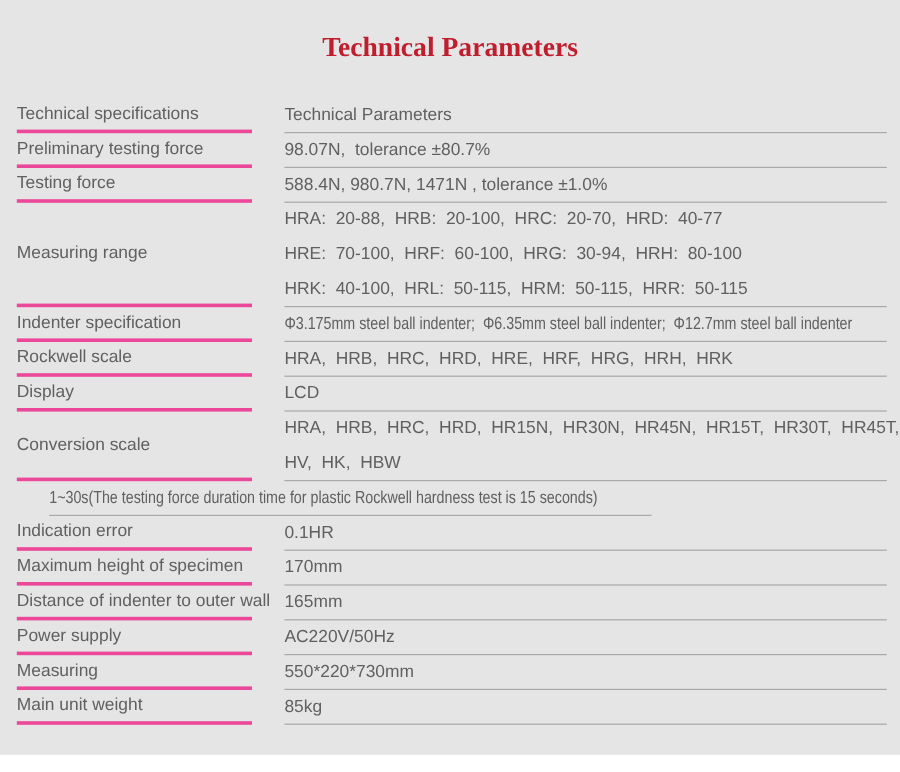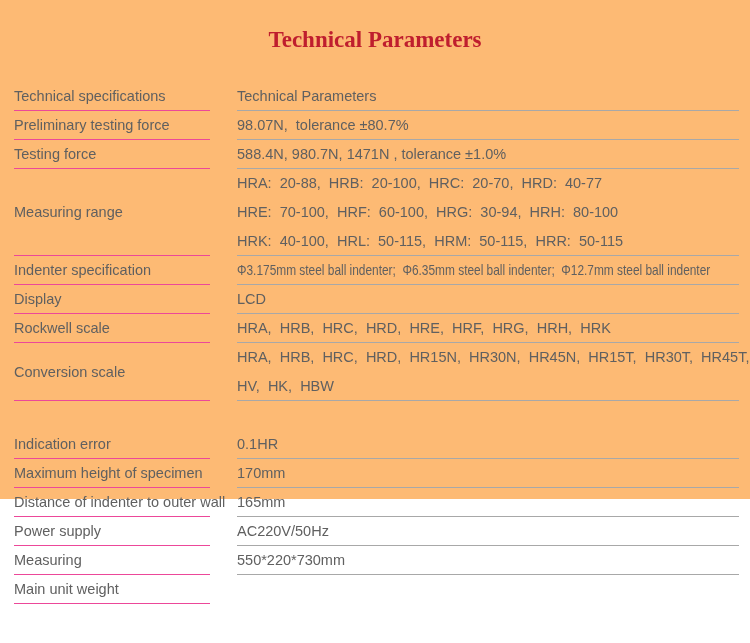--- a/index.html
+++ b/index.html
@@ -6,23 +6,23 @@
     margin: 0;
     padding: 0;
     background: #ffffff;
     width: 750px;
     height: 643px;
     overflow: hidden;
     font-family: "Liberation Sans", sans-serif;
   }
   .page {
     width: 750px;
-    height: 499px;
+    height: 629px;
     position: relative;
-    background: #fdba74;
+    background: #e5e5e5;
   }
   .page-title {
     padding-top: 26px;
     text-align: center;
     font-family: "Liberation Serif", serif;
     font-weight: bold;
     font-size: 23px;
     line-height: 27px;
     color: #bf1e2e;
     letter-spacing: 0px;
@@ -37,21 +37,21 @@
     align-items: stretch;
   }
   .cell {
     display: flex;
     align-items: center;
     color: #606060;
     font-size: 14.5px;
   }
   .label {
     width: 196px;
-    border-bottom: 1px solid #ec4899;
+    border-bottom: 3px solid #ec4899;
     white-space: pre;
     overflow: visible;
   }
   .colgap {
     width: 27px;
   }
   .value {
     width: 502px;
     border-bottom: 1px solid #a8a8a8;
     flex-direction: column;
@@ -112,46 +112,49 @@
 
   <div class="row">
     <div class="cell label">Indenter specification</div>
     <div class="colgap"></div>
     <div class="cell value">
           <div class="vline condensed">Φ3.175mm steel ball indenter;  Φ6.35mm steel ball indenter;  Φ12.7mm steel ball indenter</div>
         </div>
   </div>
 
   <div class="row">
+    <div class="cell label">Rockwell scale</div>
+    <div class="colgap"></div>
+    <div class="cell value">
+          <div class="vline">HRA,  HRB,  HRC,  HRD,  HRE,  HRF,  HRG,  HRH,  HRK</div>
+        </div>
+  </div>
+
+  <div class="row">
     <div class="cell label">Display</div>
     <div class="colgap"></div>
     <div class="cell value">
           <div class="vline">LCD</div>
-        </div>
-  </div>
-
-  <div class="row">
-    <div class="cell label">Rockwell scale</div>
-    <div class="colgap"></div>
-    <div class="cell value">
-          <div class="vline">HRA,  HRB,  HRC,  HRD,  HRE,  HRF,  HRG,  HRH,  HRK</div>
         </div>
   </div>
 
   <div class="row" style="height: 58px;">
     <div class="cell label">Conversion scale</div>
     <div class="colgap"></div>
     <div class="cell value">
           <div class="vline">HRA,  HRB,  HRC,  HRD,  HR15N,  HR30N,  HR45N,  HR15T,  HR30T,  HR45T,</div>
           <div class="vline">HV,  HK,  HBW</div>
         </div>
   </div>
 
   <div class="row">
     <div class="colgap"></div>
+    <div class="cell value">
+          <div class="vline condensed">1~30s(The testing force duration time for plastic Rockwell hardness test is 15 seconds)</div>
+        </div>
   </div>
 
   <div class="row">
     <div class="cell label">Indication error</div>
     <div class="colgap"></div>
     <div class="cell value">
           <div class="vline">0.1HR</div>
         </div>
   </div>
 
@@ -183,15 +186,18 @@
     <div class="cell label">Measuring</div>
     <div class="colgap"></div>
     <div class="cell value">
           <div class="vline">550*220*730mm</div>
         </div>
   </div>
 
   <div class="row">
     <div class="cell label">Main unit weight</div>
     <div class="colgap"></div>
+    <div class="cell value">
+          <div class="vline">85kg</div>
+        </div>
   </div>
 </div>
 </div>
 
 </body></html>

